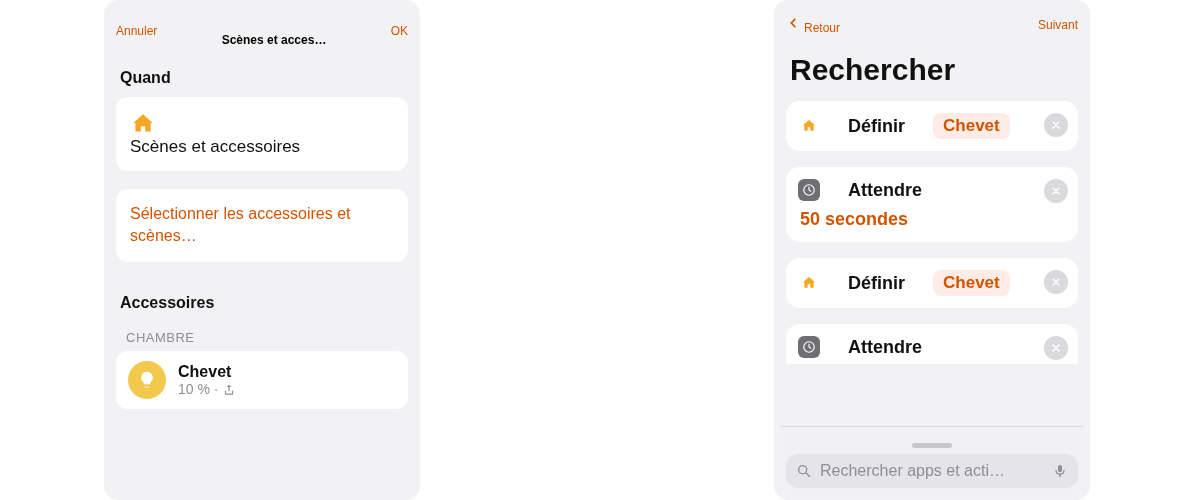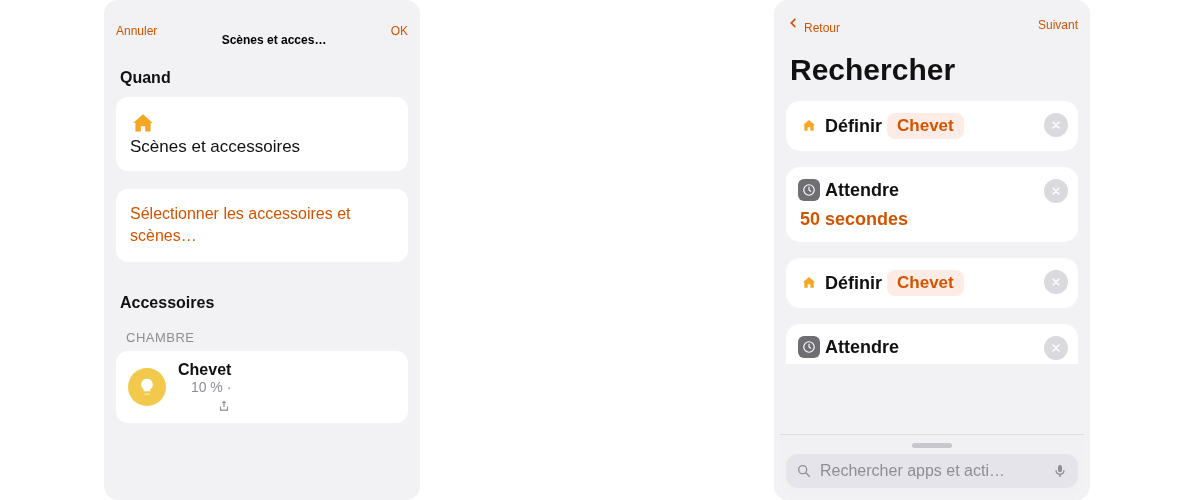--- a/index.html
+++ b/index.html
@@ -70,35 +70,35 @@
     padding:10px 12px;
     display:flex;
     align-items:center;
     gap:12px;
   }
   .bulb-circle{
     width:38px;height:38px;border-radius:19px;background:var(--bulb);
     display:flex;align-items:center;justify-content:center;
   }
   .acc-name{ font-weight:600; font-size:16px; }
-  .acc-sub{ color:var(--grey); font-size:14px; display:flex; align-items:flex-end; gap:4px;flex-direction:column;}
+  .acc-sub{ color:var(--grey); font-size:14px; display:flex; align-items:flex-end; gap:4px;}
 
   
   .big-title{ font-weight:800; font-size:30px; padding:10px 16px 14px; }
   .action{
     background:var(--card);
     border-radius:14px;
     margin:0 12px 16px;
     padding:12px 12px;
     display:flex;
     flex-direction:column;
     gap:8px;
     position:relative;
   }
-  .action-row{ display:flex; align-items:center; gap:5px; }
+  .action-row{ display:flex; align-items:center; gap:28px; }
   .action-label{ font-weight:600; font-size:18px; }
   .chip{
     background:var(--chip);
     color:var(--orange);
     border-radius:8px;
     padding:3px 10px;
     font-weight:600;
     font-size:17px;
   }
   .close-btn{
@@ -118,21 +118,21 @@
   .home-mini{
     width:22px;height:22px;border-radius:6px;background:#fff;
     display:flex;align-items:center;justify-content:center;
   }
 
   
   .search-wrap{
     position:absolute;left:6px;right:6px;bottom:6px;
     background:rgba(240,240,244,.96);
     border-top:1px solid #dcdce0;
-    padding:8px 6px 6px;
+    padding:16px 6px 6px;
     border-radius:0 0 14px 14px;
   }
   .grabber{ width:40px;height:5px;border-radius:3px;background:#c7c7cc;margin:0 auto 6px;}
   .search{
     background:#e4e4ea;border-radius:12px;
     display:flex;align-items:center;gap:8px;
     padding:8px 10px;color:var(--grey);font-size:16px;
   }
   .search span{ flex:1; white-space:nowrap; overflow:hidden; text-overflow:ellipsis;}
   

